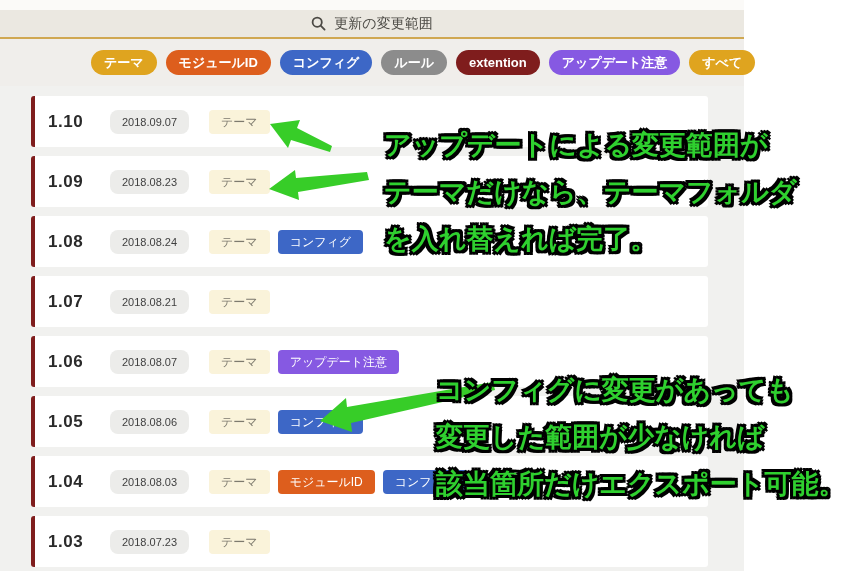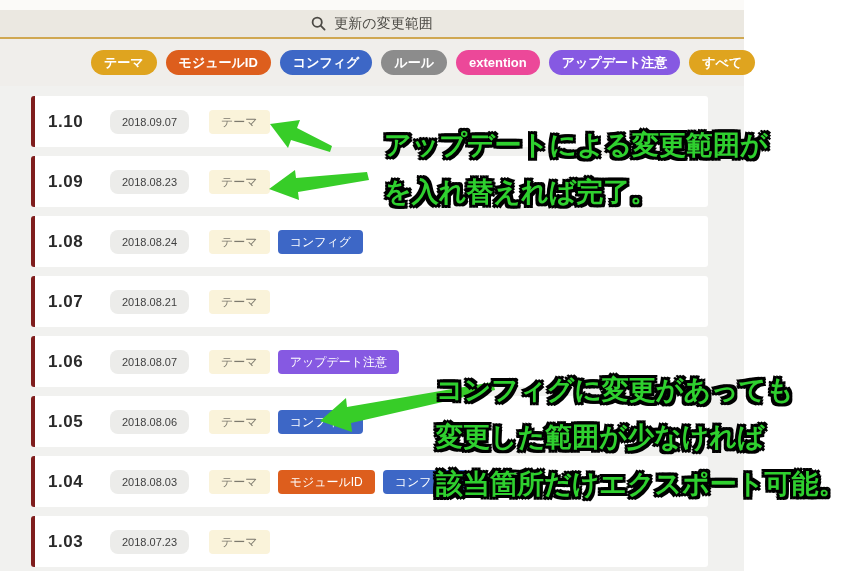--- a/index.html
+++ b/index.html
@@ -79,21 +79,21 @@
         </svg>
       </span>
       <span>更新の変更範囲</span>
     </div>
 
     <div class="filterbar" id="filterbar">
         <button class="fbtn" style="background: rgb(223, 164, 31);">テーマ</button>
         <button class="fbtn" style="background: rgb(221, 94, 29);">モジュールID</button>
         <button class="fbtn" style="background: rgb(61, 103, 198);">コンフィグ</button>
         <button class="fbtn" style="background: rgb(140, 140, 140);">ルール</button>
-        <button class="fbtn" style="background: #ec4899;">extention</button>
+        <button class="fbtn" style="background: #7f1d1d;">extention</button>
         <button class="fbtn" style="background: rgb(134, 89, 226);">アップデート注意</button>
         <button class="fbtn" style="background: rgb(223, 164, 31);">すべて</button>
       </div>
 
     <div class="list" id="list">
         <div class="vrow">
           <div class="vnum">1.10</div>
           <div class="vdate">2018.09.07</div>
           <div class="vtags">
             <span class="tag" style="background: rgb(250, 243, 218); color: rgb(125, 122, 110);">テーマ</span>
@@ -157,20 +157,21 @@
   </div>
 
   <div class="annotations">
     <svg class="arrows-svg" width="858" height="571" viewBox="0 0 858 571">
       <polygon fill="#37cd28" points="254,124 284,120 281,128 316,146 314,152 275,140 272,148"></polygon>
       <polygon fill="#37cd28" points="253,189 279,170 280,178 351,172 353,180 282,192 283,200"></polygon>
       <polygon fill="#37cd28" points="304,421 330,398 331,407 477,382 479,390 335,423 336,432"></polygon>
     </svg>
     <div class="note" id="note1">
         <div class="nline">アップデートによる変更範囲が</div>
+        <div class="nline">テーマだけなら、テーマフォルダ</div>
         <div class="nline">を入れ替えれば完了。</div>
       </div>
     <div class="note" id="note2">
         <div class="nline">コンフィグに変更があっても</div>
         <div class="nline">変更した範囲が少なければ</div>
         <div class="nline">該当箇所だけエクスポート可能。</div>
       </div>
   </div>
 </div>
 

